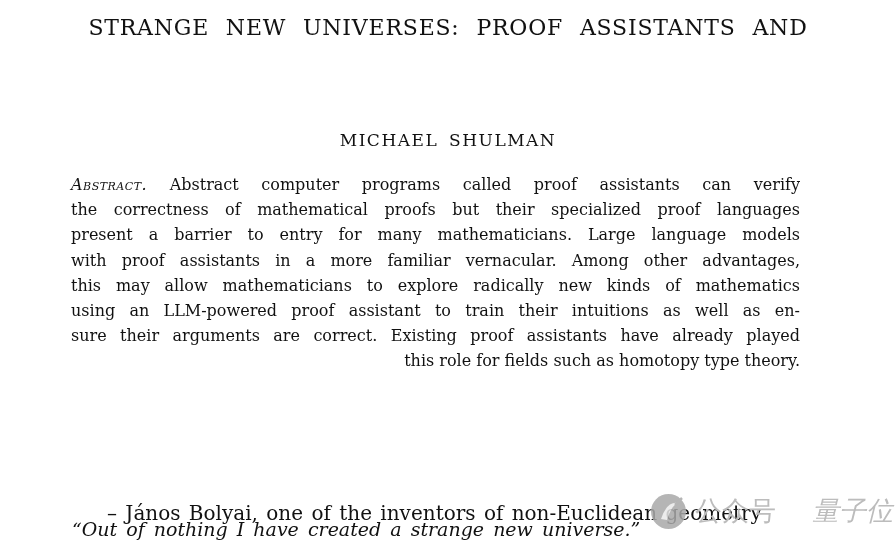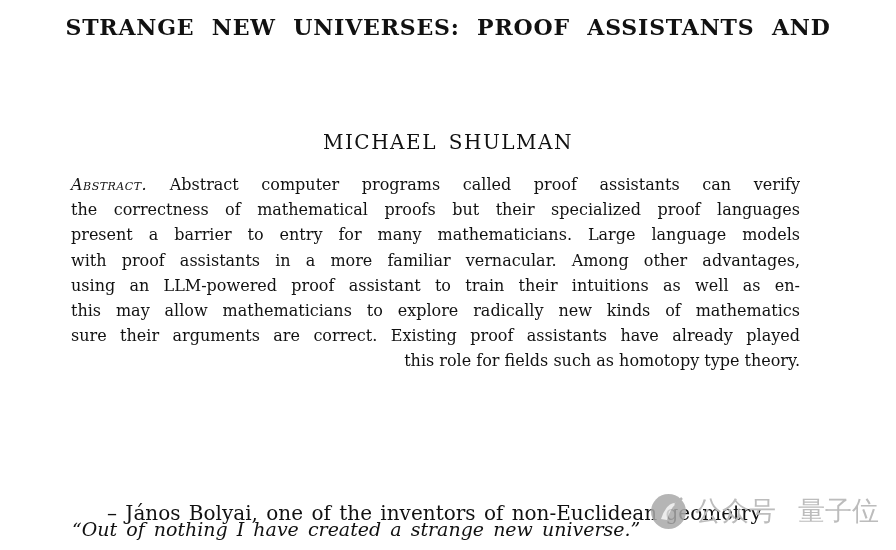--- a/index.html
+++ b/index.html
@@ -14,35 +14,35 @@
     overflow: hidden;
     font-family: "DejaVu Serif", serif;
     color: #111111;
   }
   .title {
     position: absolute;
     top: 10px;
     left: 0;
     right: 0;
     text-align: center;
-    font-weight: bold;
+    font-weight: normal;
     font-size: 22px;
     line-height: 35px;
     letter-spacing: 0.8px;
     word-spacing: 9px;
     margin: 0;
   }
   .title-line { display: block; }
   .author {
     position: absolute;
     top: 130px;
     left: 0;
     right: 0;
     text-align: center;
-    font-size: 20px;
+    font-size: 17px;
     letter-spacing: 1.5px;
     word-spacing: 4px;
   }
   .abstract {
     position: absolute;
     top: 172px;
     left: 71px;
     width: 729px;
     font-size: 16px;
     line-height: 25.2px;
@@ -84,42 +84,42 @@
     display: flex;
     align-items: center;
     gap: 8px;
     color: #bcbcbc;
     font-family: "DejaVu Sans", sans-serif;
     font-size: 27px;
     line-height: 38px;
     pointer-events: none;
     white-space: nowrap;
   }
-  .watermark .brand { margin-left: 14px; }
+  .watermark .brand { margin-left: 28px; font-style: italic; }
   .wm-logo { flex: 0 0 auto; opacity: 0.85; }
 </style>
 </head>
 <body>
 
 <h1 class="title">
   <span class="title-line">STRANGE NEW UNIVERSES: PROOF ASSISTANTS AND</span>
 </h1>
 
 <div class="author">MICHAEL SHULMAN</div>
 
 <div class="abstract">
   <div class="abs-line just">
     <span class="abs-label">Abstract.</span>
     <span>Abstract computer programs called proof assistants can verify</span>
   </div>
   <div class="abs-line just">the correctness of mathematical proofs but their specialized proof languages</div>
   <div class="abs-line just">present a barrier to entry for many mathematicians. Large language models</div>
   <div class="abs-line just">with proof assistants in a more familiar vernacular. Among other advantages,</div>
+  <div class="abs-line just">this may allow mathematicians to explore radically new kinds of mathematics</div>
   <div class="abs-line just">using an LLM-powered proof assistant to train their intuitions as well as en-</div>
-  <div class="abs-line just">this may allow mathematicians to explore radically new kinds of mathematics</div>
   <div class="abs-line just">sure their arguments are correct. Existing proof assistants have already played</div>
   <div class="abs-line">this role for fields such as homotopy type theory.</div>
 </div>
 
 <div class="quote">“Out of nothing I have created a strange new universe.”</div>
 <div class="attribution">– János Bolyai, one of the inventors of non-Euclidean geometry</div>
 
 <div class="watermark">
   <svg class="wm-logo" width="37" height="37" viewBox="0 0 37 37" aria-hidden="true">
     <circle cx="18.5" cy="18.5" r="17.5" fill="#a9a9a9"></circle>

